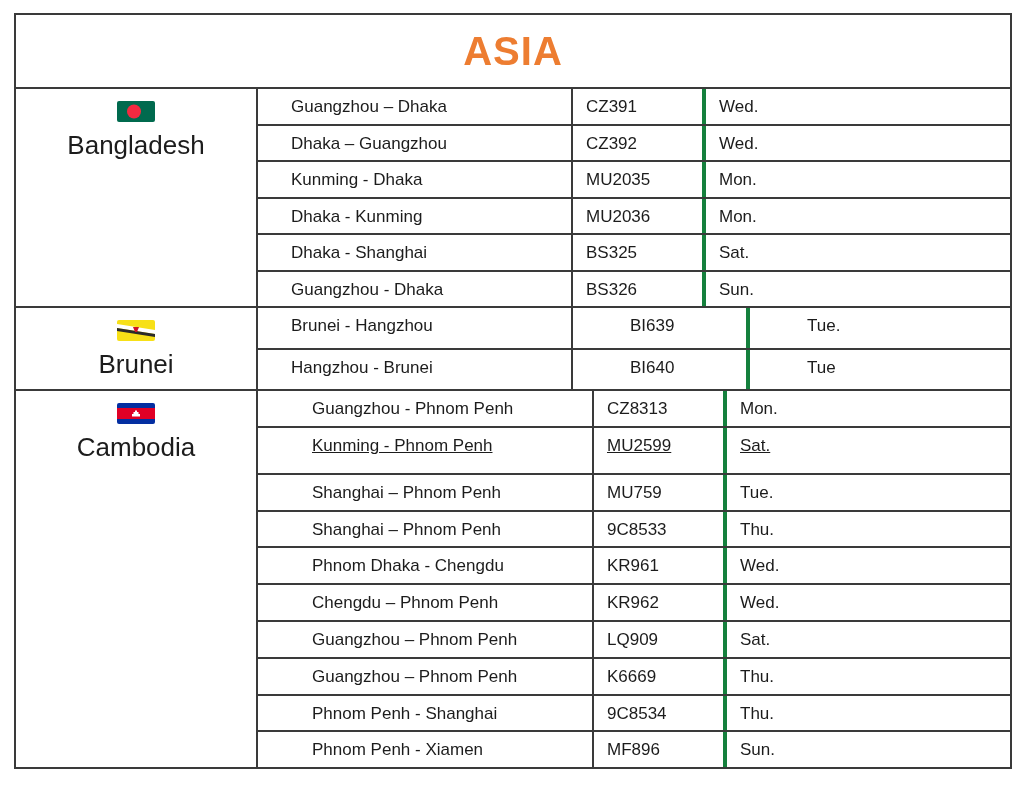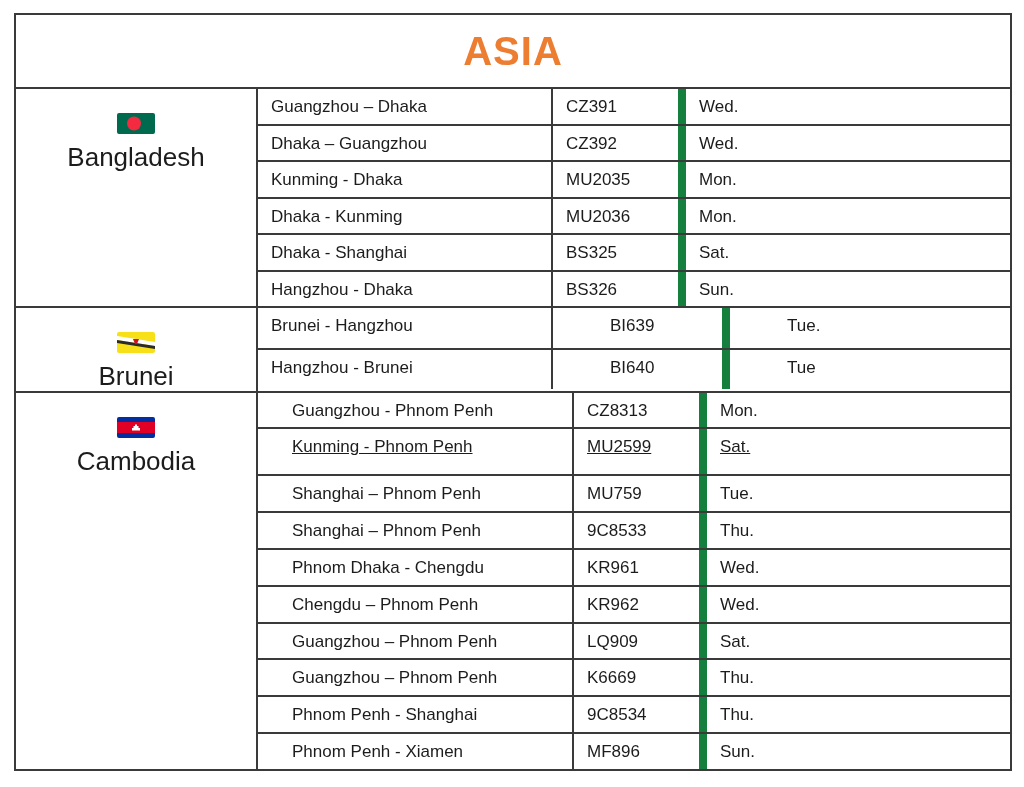--- a/index.html
+++ b/index.html
@@ -42,21 +42,21 @@
   .section + .section {
     border-top: 2px solid #3a3a3a;
   }
   .country-cell {
     width: 242px;
     flex: 0 0 242px;
     border-right: 2px solid #3a3a3a;
     display: flex;
     flex-direction: column;
     align-items: center;
-    padding-top: 22px;
+    padding-top: 10px;
     box-sizing: border-box;
   }
   .flag {
     display: block;
     margin-bottom: 7px;
   }
   .country-name {
     font-size: 26px;
     line-height: 1.1;
     color: #1c1c1c;
@@ -82,25 +82,26 @@
     font-size: 17px;
     line-height: 20px;
     box-sizing: border-box;
     white-space: nowrap;
     overflow: hidden;
   }
   .cell.route {
     width: 295px;
     flex: 0 0 295px;
     border-right: 2px solid #3a3a3a;
+    margin-left: 20px;
   }
   .cell.flight {
     width: 133px;
     flex: 0 0 133px;
-    border-right: 8px solid #15803d;
+    border-right: 4px solid #15803d;
   }
   .cell.day {
     flex: 1 1 auto;
   }
 </style>
 </head>
 <body>
 
 <div class="page">
   <div class="flight-table">
@@ -137,21 +138,21 @@
           <div class="cell route">Dhaka - Kunming</div>
           <div class="cell flight">MU2036</div>
           <div class="cell day">Mon.</div>
         </div>
         <div class="row">
           <div class="cell route">Dhaka - Shanghai</div>
           <div class="cell flight">BS325</div>
           <div class="cell day">Sat.</div>
         </div>
         <div class="row">
-          <div class="cell route">Hangzhou - Dhaka</div>
+          <div class="cell route">Guangzhou - Dhaka</div>
           <div class="cell flight">BS326</div>
           <div class="cell day">Sun.</div>
         </div>
       </div>
     </div>
 
     <div class="section sec-brunei">
       <div class="country-cell">
         <svg class="flag" width="40" height="25" viewBox="0 0 40 25">
           <rect x="1" y="2" width="38" height="21" rx="2" fill="#f7e017"></rect>

